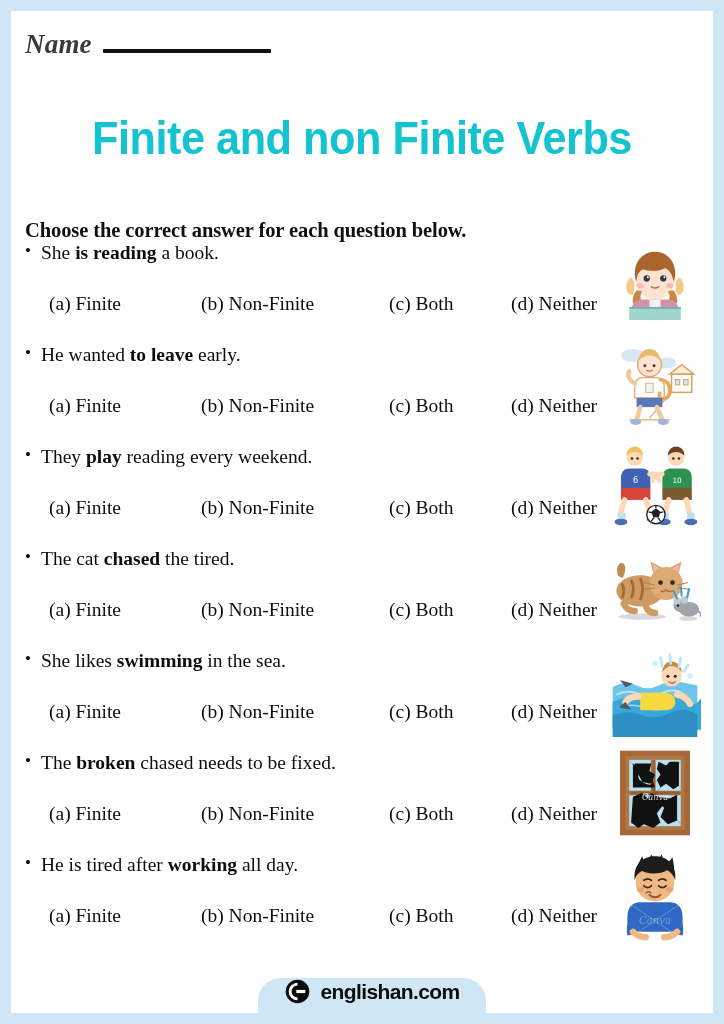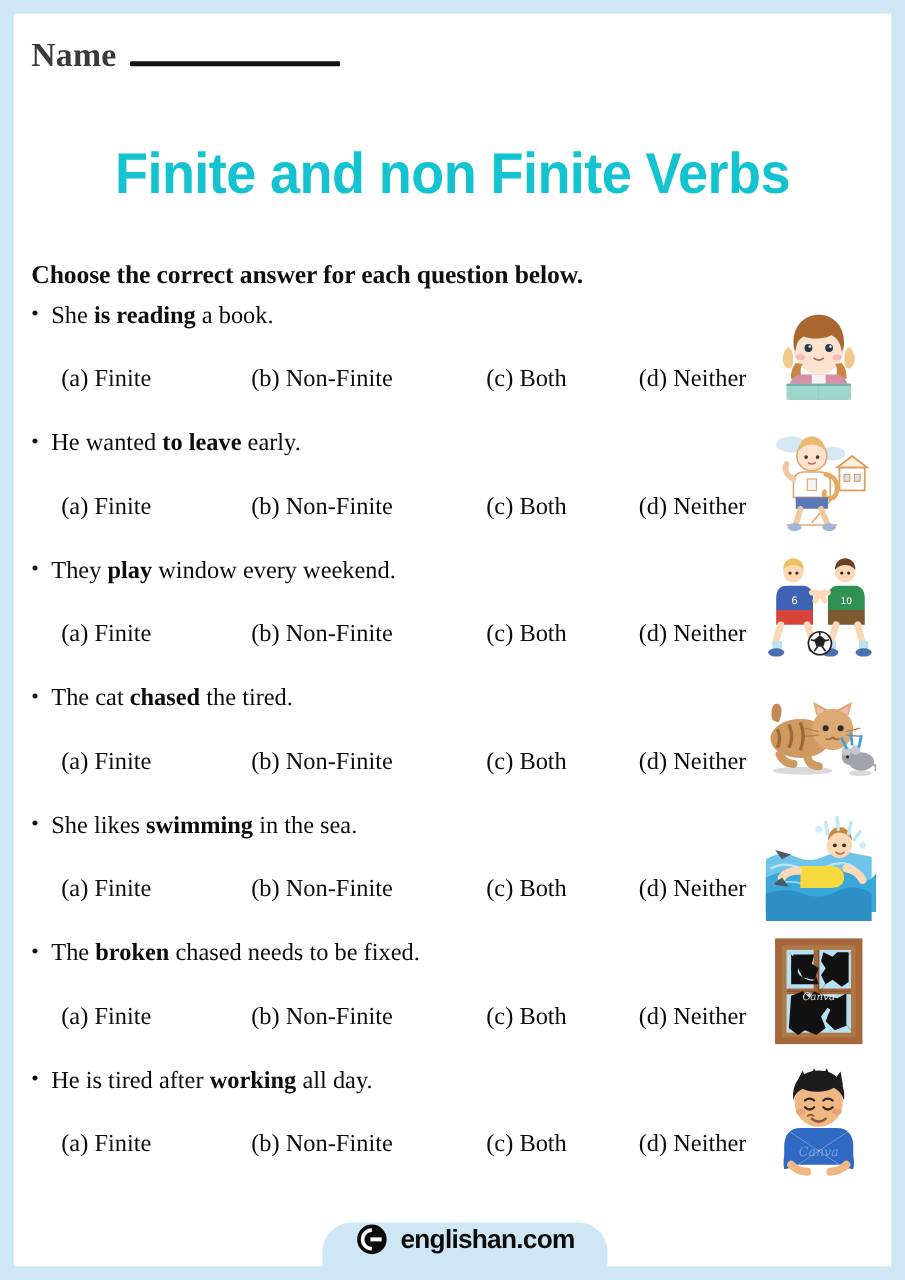--- a/index.html
+++ b/index.html
@@ -9,21 +9,21 @@
     font-family:"Liberation Serif",serif;
     overflow:hidden;
   }
   .page{
     position:absolute;left:11px;top:11px;
     width:702px;height:1002px;
     background:#ffffff;
   }
 
   
-  .hdr{position:absolute;left:0;top:0;width:582px;height:62px;}
+  .hdr{position:absolute;left:0;top:0;width:582px;height:62px;font-style:italic;}
   .fieldgrp{position:absolute;display:flex;align-items:baseline;}
   .fieldgrp.name{left:14px;top:18px;}
   .fieldgrp.date{left:424px;top:18px;}
   .flabel{
     font-family:"Liberation Serif",serif;
     font-weight:bold;font-size:27px;color:#3a3a3a;
     letter-spacing:.2px;white-space:nowrap;
   }
   .fline{display:inline-block;height:4px;background:#111;margin-left:11px;border-radius:1px;}
   .fieldgrp.name .fline{width:168px;}
@@ -36,21 +36,21 @@
     font-family:"Liberation Sans",sans-serif;
     font-weight:bold;
     font-size:46px;
     color:#13c4d0;
     letter-spacing:-0.5px;
     transform:scaleX(.94);
   }
 
   
   .instruction{
-    position:absolute;left:14px;top:198px;width:674px;
+    position:absolute;left:14px;top:208px;width:674px;
     font-family:"Liberation Serif",serif;
     font-weight:bold;font-size:20.5px;color:#101010;
     letter-spacing:-0.1px;
   }
 
   
   .qlist{position:absolute;left:0;top:226px;width:702px;}
   .q{position:relative;height:102px;}
   .qtext{
     position:absolute;left:30px;top:4px;
@@ -168,21 +168,21 @@
 <path d="M28 48c-5-2-9-8-6-13" fill="none" stroke="#f0c9a0" stroke-width="5" stroke-linecap="round"></path>
 <path d="M30 64h28v10H30z" fill="#5878b8"></path>
 <path d="M34 74 30 88" stroke="#f0c9a0" stroke-width="5" stroke-linecap="round"></path>
 <path d="M52 74 58 88" stroke="#f0c9a0" stroke-width="5" stroke-linecap="round"></path>
 <ellipse cx="29" cy="90" rx="6" ry="3.4" fill="#9fb6d8"></ellipse>
 <ellipse cx="59" cy="90" rx="6" ry="3.4" fill="#9fb6d8"></ellipse>
 </svg>
         </div>
       </div>
       <div class="q">
-        <div class="qtext"><span class="bul">•</span><span>They </span><b>play</b><span> window every weekend.</span></div>
+        <div class="qtext"><span class="bul">•</span><span>They </span><b>play</b><span> reading every weekend.</span></div>
         <div class="opts">
           <span class="opt o0">(a) Finite</span>
           <span class="opt o1">(b) Non-Finite</span>
           <span class="opt o2">(c) Both</span>
           <span class="opt o3">(d) Neither</span>
         </div>
         <div class="ill">
           <svg viewBox="0 0 100 100">
 <circle cx="28" cy="18" r="9" fill="#fcd9b6"></circle>
 <path d="M19 16c0-7 5-10 9-10s9 3 9 10c-3-3-6-4-9-4s-6 1-9 4z" fill="#f0c060"></path>

